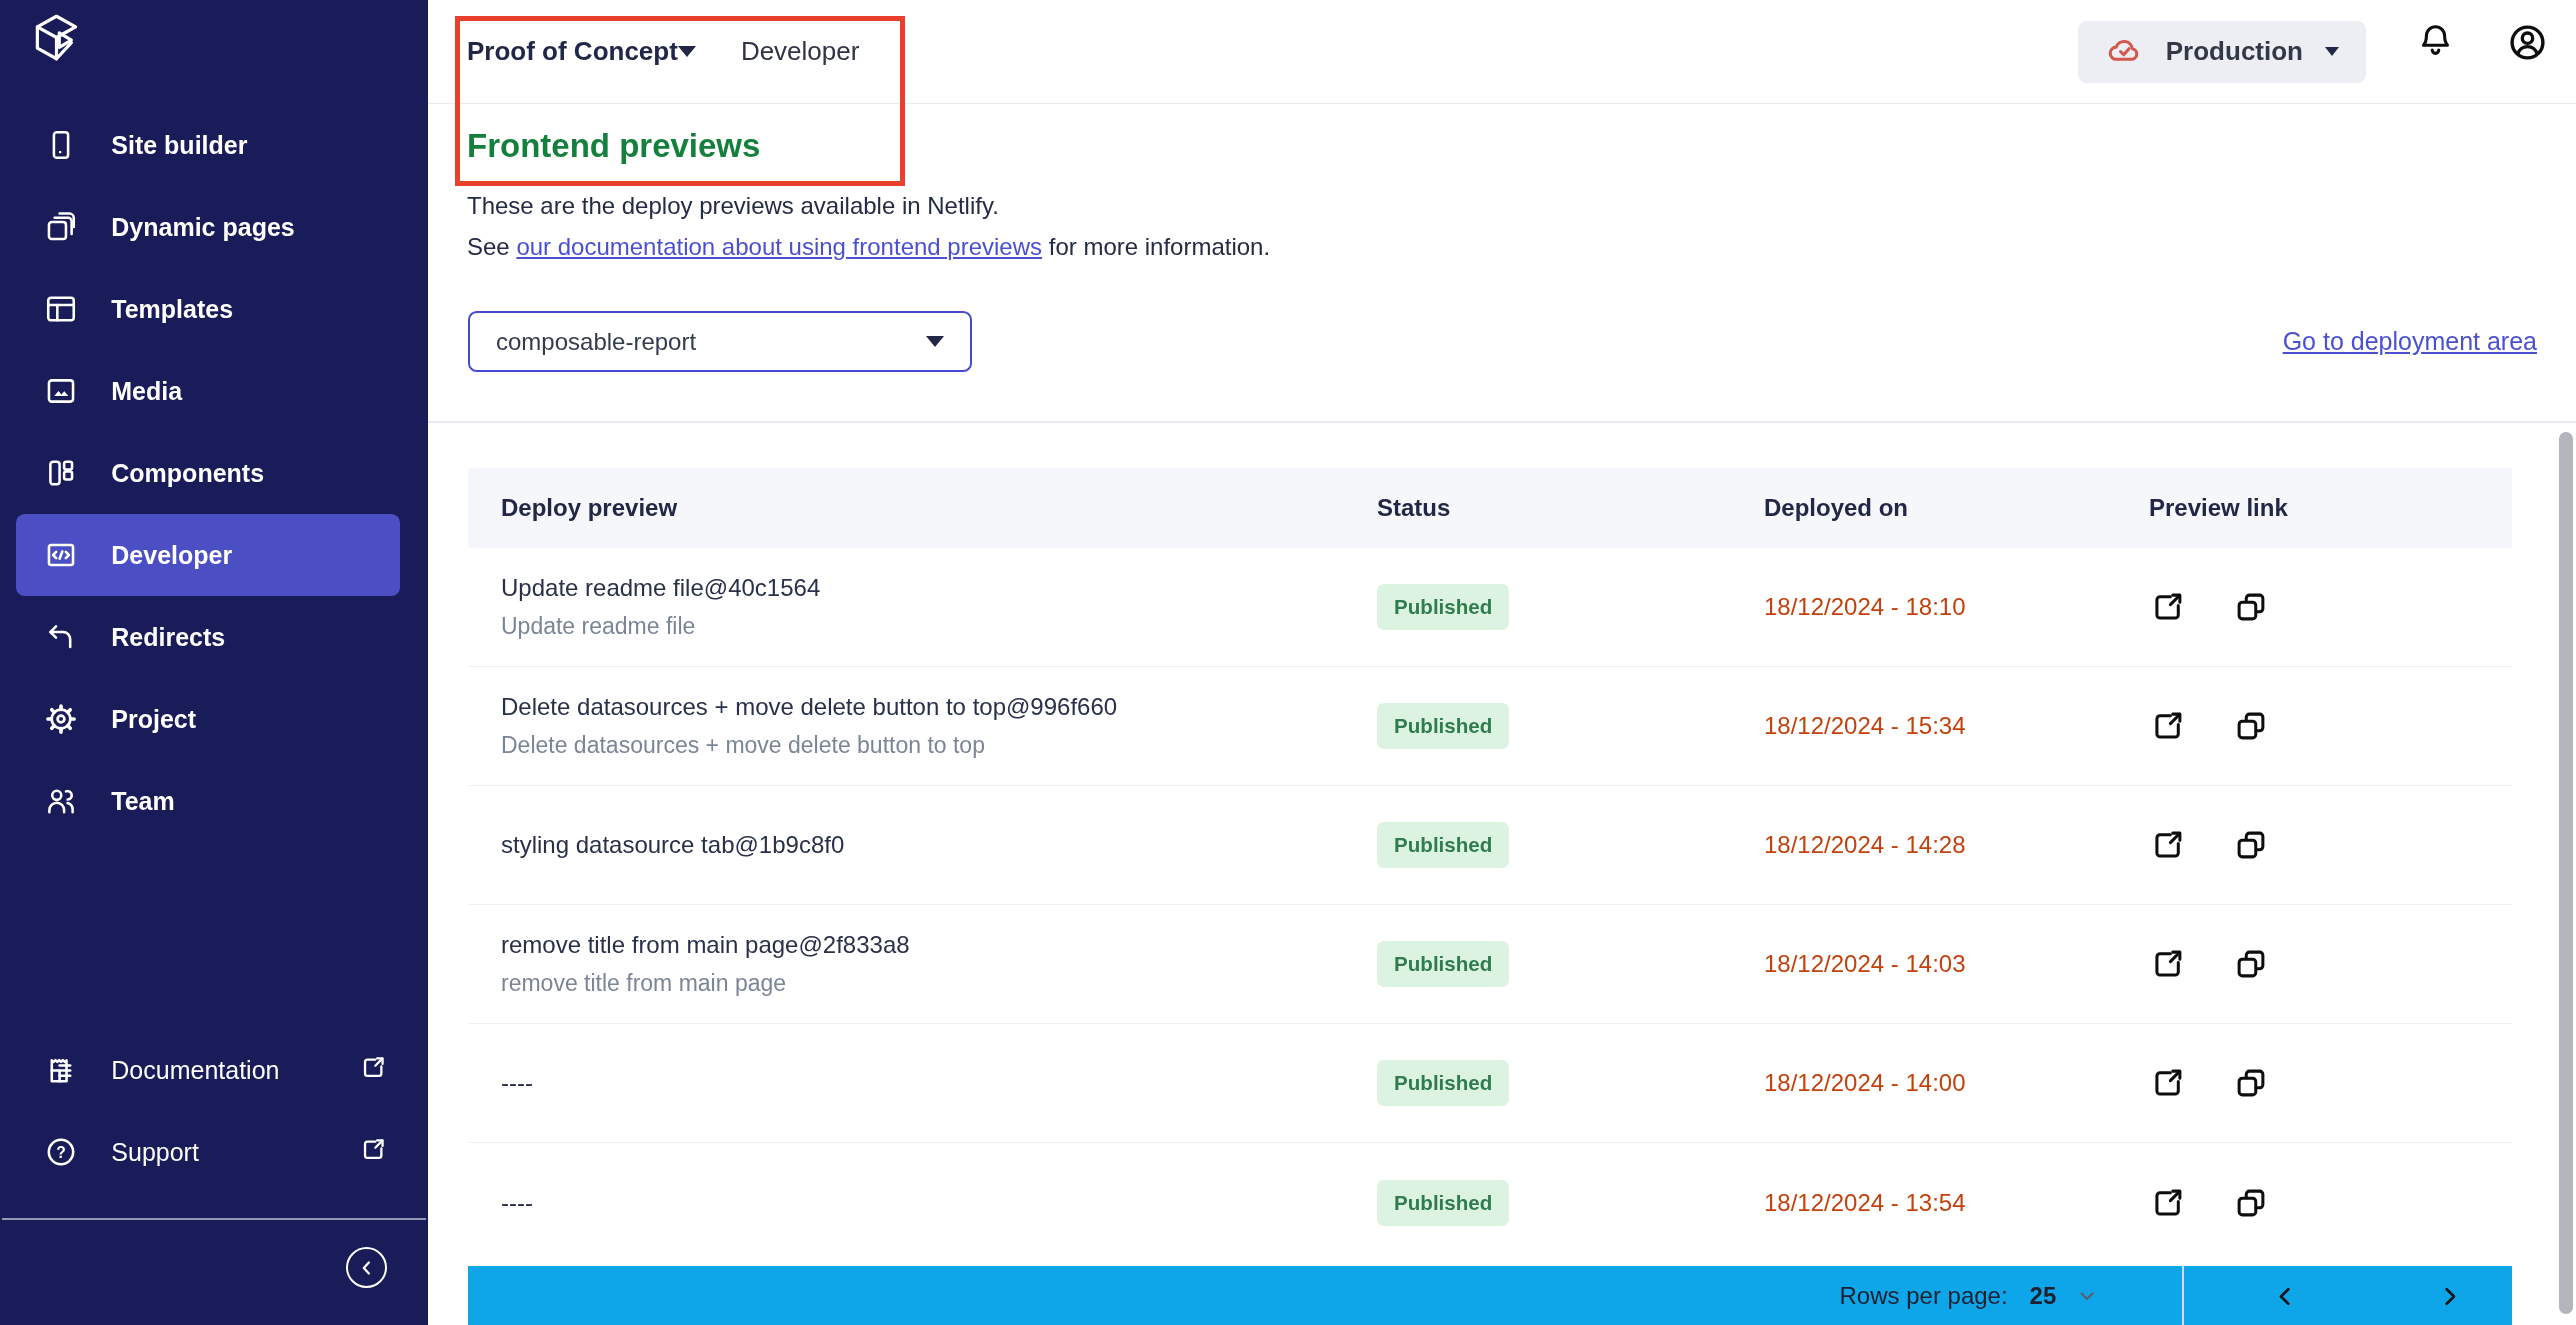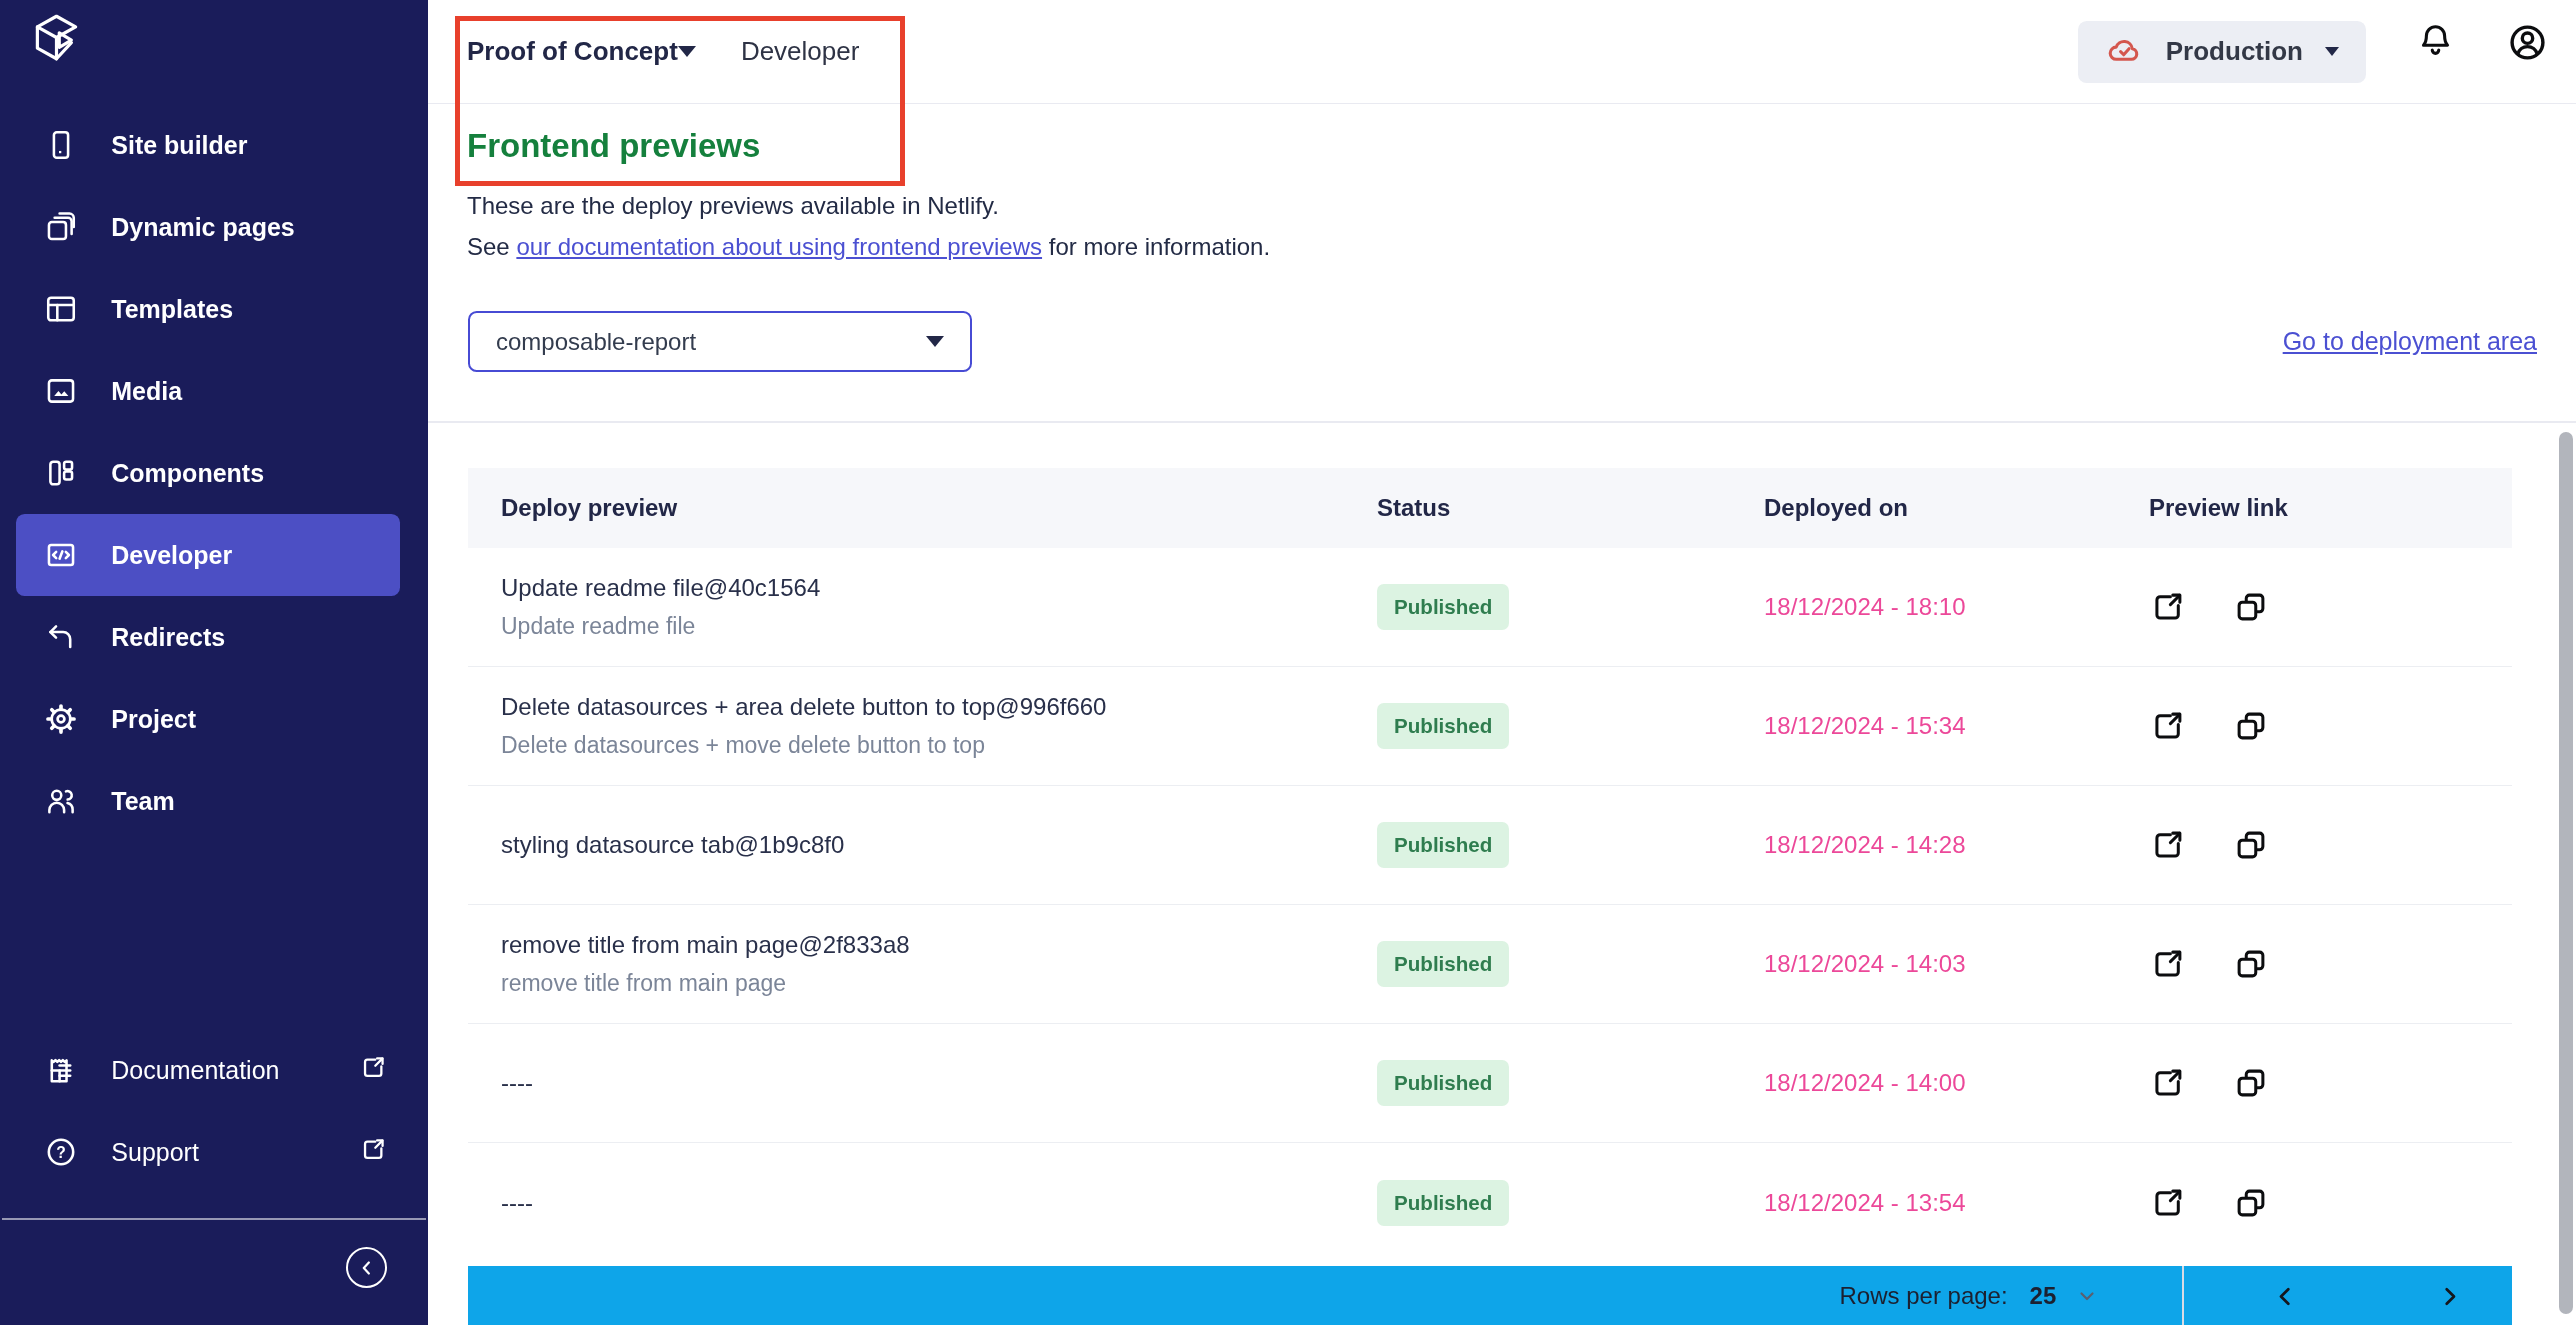--- a/index.html
+++ b/index.html
@@ -62,21 +62,21 @@
   .t-head { height:80px; background:#f6f7fa; }
   .t-head .th { font-size:24px; font-weight:700; color:#222747; }
   .t-head .th:first-child { padding-left:33px; }
   .t-row { height:119px; border-bottom:1.7px solid #eceef2; background:#fff; }
   .t-row:last-child { border-bottom:none; }
   .cell-main { padding-left:33px; display:flex; flex-direction:column; justify-content:center; gap:10.3px; }
   .deploy-title { font-size:24px; color:#29304a; }
   .deploy-subtitle { font-size:23px; color:#7b8598; }
   .badge { justify-self:start; background:#dcf3e2; color:#2f7d4f; font-size:20.6px; font-weight:700;
            padding:11px 17px; border-radius:6.9px; }
-  .deployed-on { font-size:24px; color:#ec4899; }
+  .deployed-on { font-size:24px; color:#c2410c; }
   .cell-actions { display:flex; align-items:center; gap:45px; }
   .cell-actions .icon-btn svg { display:block; }
 
   
   .table-footer { position:absolute; left:40px; top:1266px; width:2044px; height:60px; background:#0ea5e9;
                   display:flex; align-items:center; justify-content:flex-end;gap:38px; }
   .rpp { display:flex; align-items:center; gap:22px; margin-right:45px; }
   .rpp-label { font-size:24px; color:#1c2030; }
   .rpp-value { font-size:24px; color:#1c2030; }
   .rpp-select { display:flex; align-items:center; gap:19px; background:none; border:none; cursor:pointer;font-weight:bold; }
@@ -309,21 +309,21 @@
         <svg width="38" height="38" viewBox="0 0 24 24" fill="none" stroke="#0c0d0f" stroke-width="1.9" stroke-linejoin="round">
           <rect x="9" y="4.5" width="10.5" height="10.5" rx="2"></rect>
           <rect x="4.5" y="9" width="10.5" height="10.5" rx="2" fill="#fff"></rect>
         </svg>
       </button>
     </div>
   </div>
 
   <div class="t-row">
     <div class="cell-main">
-      <span class="deploy-title">Delete datasources + area delete button to top@996f660</span>
+      <span class="deploy-title">Delete datasources + move delete button to top@996f660</span>
       <span class="deploy-subtitle">Delete datasources + move delete button to top</span>
     </div>
     <span class="badge">Published</span>
     <span class="deployed-on">18/12/2024 - 15:34</span>
     <div class="cell-actions">
       <button class="icon-btn">
         <svg width="38" height="38" viewBox="0 0 24 24" fill="none" stroke="#0c0d0f" stroke-width="1.9" stroke-linecap="round" stroke-linejoin="round">
           <path d="M13.5 5.5 H7 a2 2 0 0 0 -2 2 V17 a2 2 0 0 0 2 2 h9.5 a2 2 0 0 0 2 -2 V11"></path>
           <path d="M13.5 10.5 L19.3 4.7"></path>
                   <path d="M15 4.5 h4.5 v4.5"></path>

